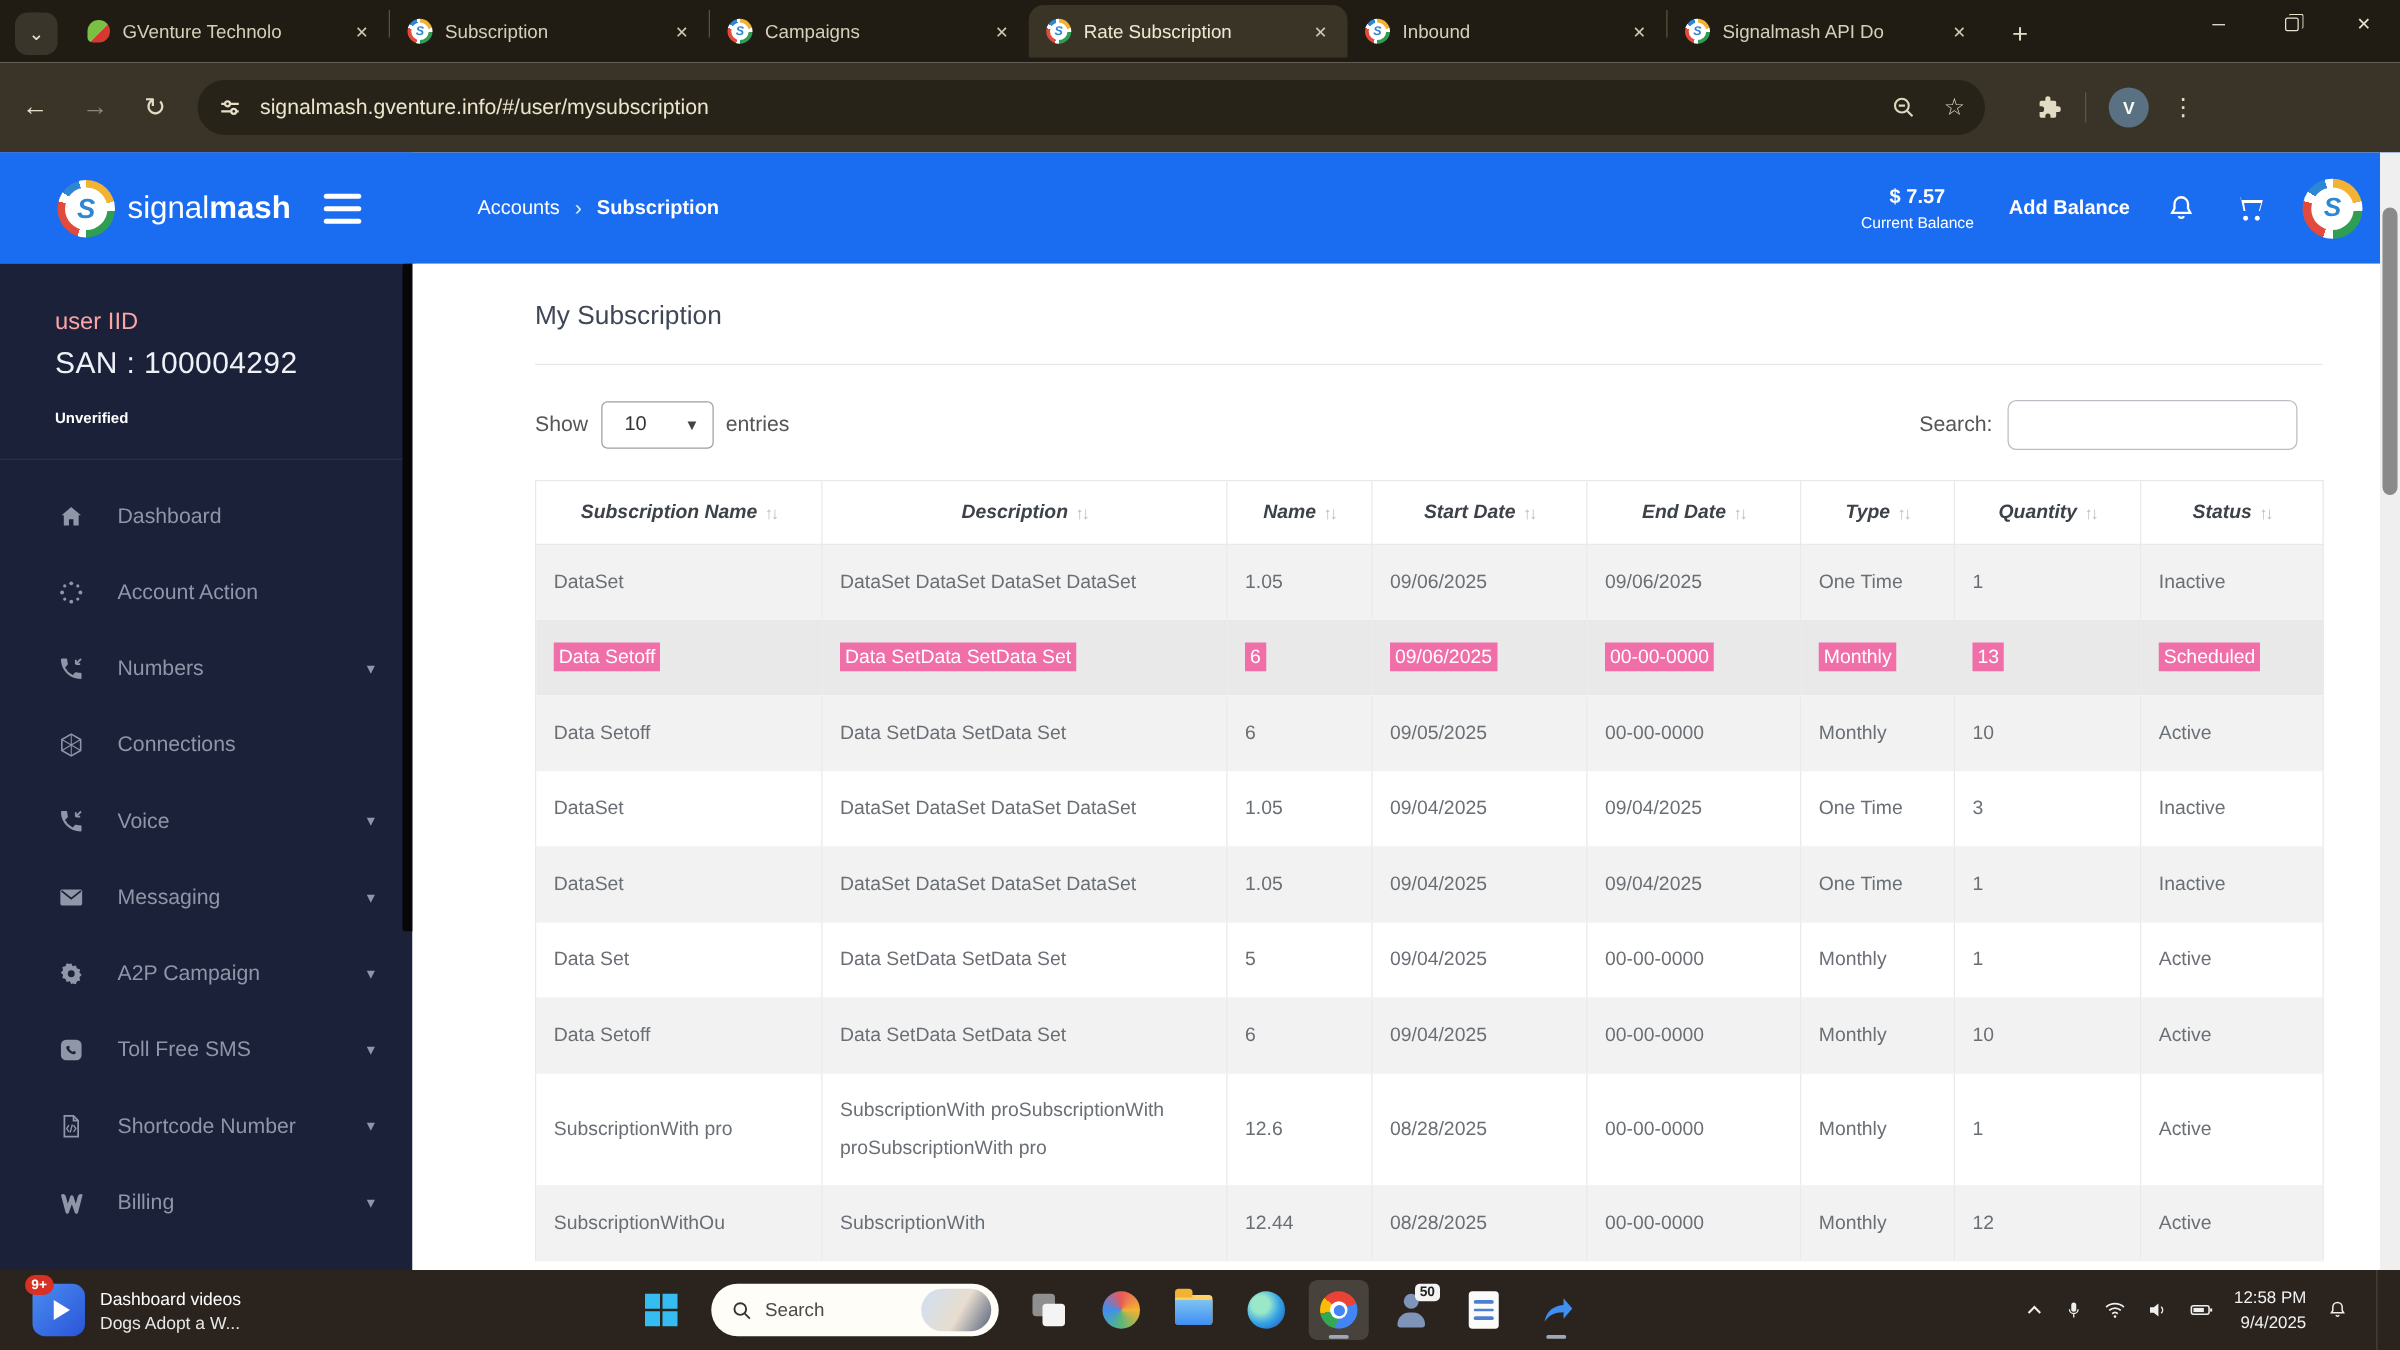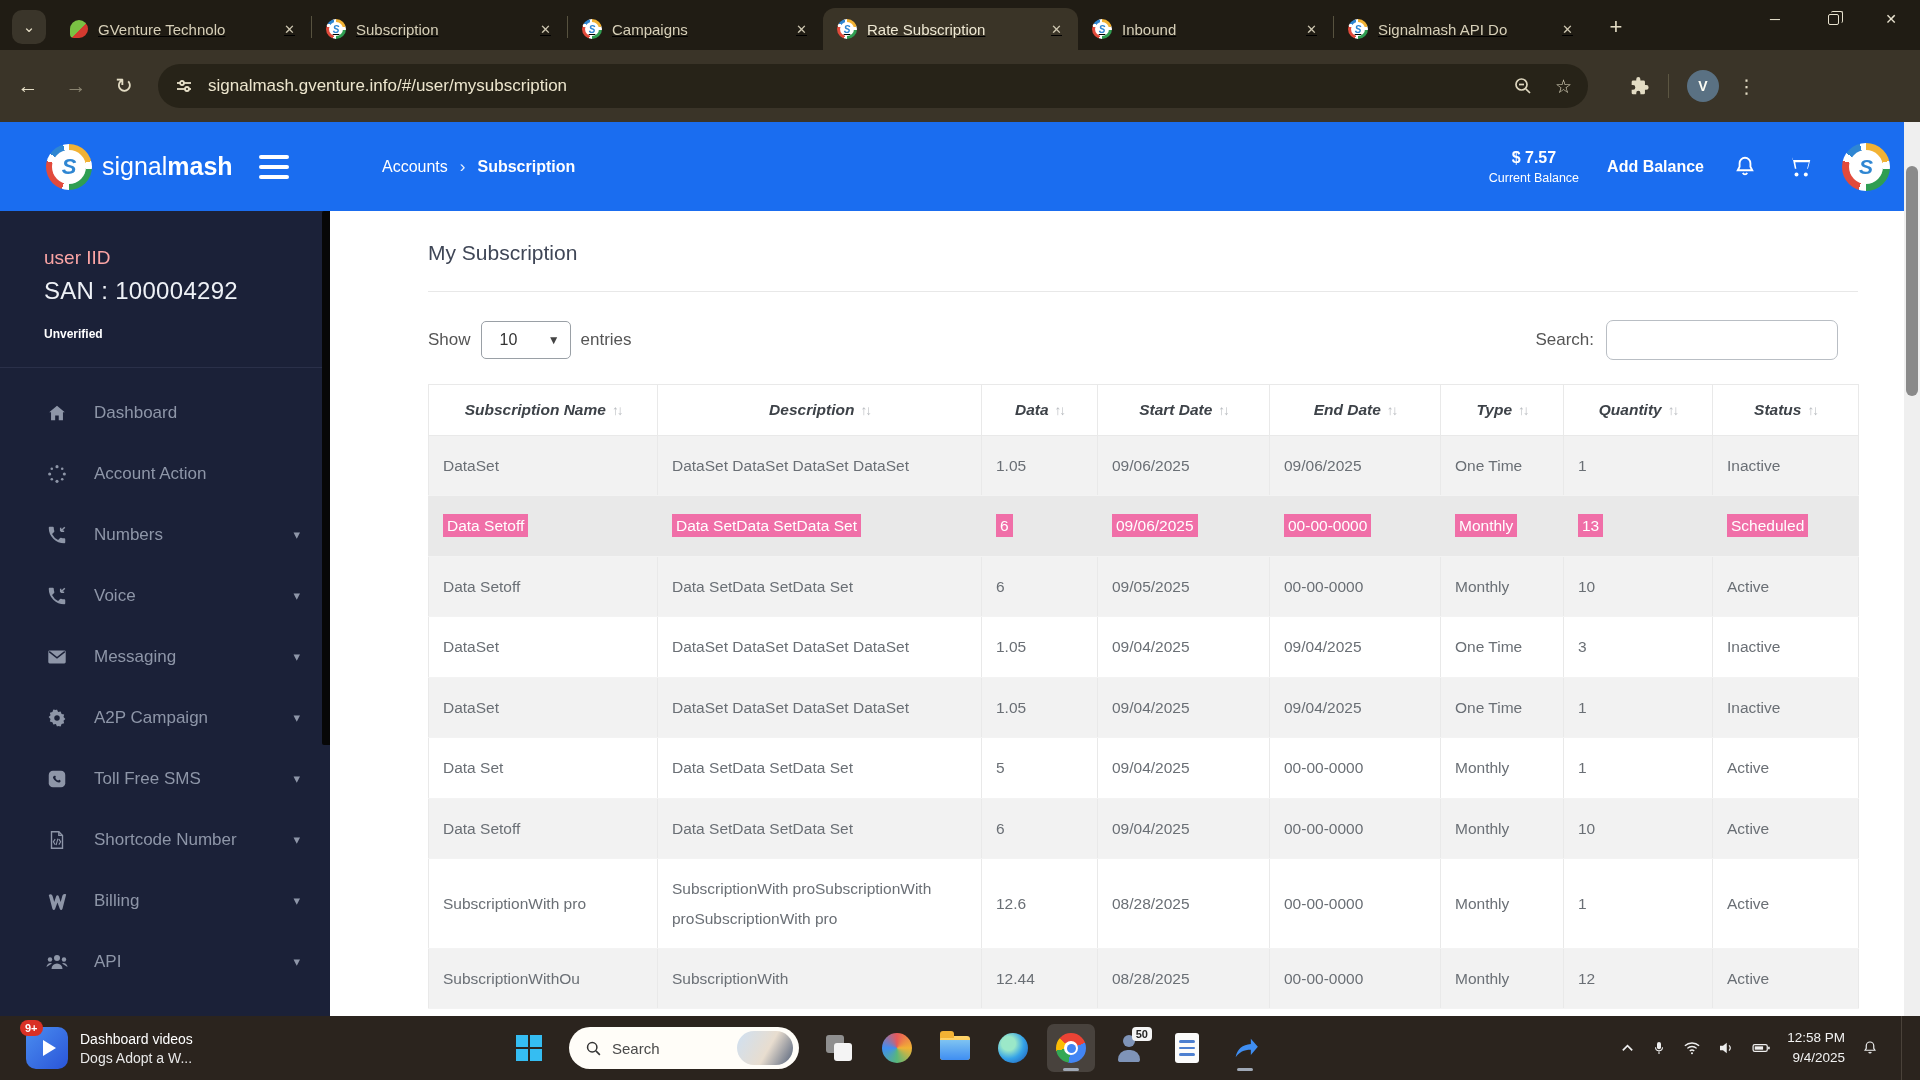--- a/index.html
+++ b/index.html
@@ -3,21 +3,21 @@
 <meta charset="utf-8">
 <style>
   * { margin:0; padding:0; box-sizing:border-box; }
   html,body { width:1920px; height:1080px; overflow:hidden; background:#000; }
   body { font-family:"Liberation Sans", sans-serif; }
   .stage { position:relative; width:1920px; height:1080px; overflow:hidden; background:#fff; }
 
   
   .tabstrip { position:absolute; left:0; top:0; width:1920px; height:50px; background:#201c14; display:flex; align-items:flex-end; }
   .tab-search { width:34px; height:34px; margin:0 10px 6px 12px; border-radius:10px; background:#3a352a; color:#e8e1c9; display:flex; align-items:center; justify-content:center; font-size:15px; }
-  .tabs { display:flex; align-items:flex-end; height:50px;text-decoration:underline; }
+  .tabs { display:flex; align-items:center; height:50px; }
   .tab { width:255px; height:42px; display:flex; align-items:center; gap:10px; padding:0 10px 0 14px; color:#d6cfb8; font-size:15px; position:relative; }
   .tab.active { background:#3a3427; border-radius:12px 12px 0 0; color:#efe9d4; }
   .tab .title { flex:1; white-space:nowrap; overflow:hidden; text-overflow:ellipsis; }
   .tab .close { font-size:13px; color:#cfc8b2; padding:2px 6px; }
   .tab-sep { width:1px; height:22px; background:#57523f; margin-bottom:12px; }
   .newtab { width:30px; height:30px; margin:0 0 8px 12px; color:#e3dcc4; font-size:22px; display:flex; align-items:center; justify-content:center; }
   .wincontrols { margin-left:auto; display:flex; align-self:flex-start; height:38px; }
   .winbtn { width:58px; height:38px; display:flex; align-items:center; justify-content:center; color:#e8e2cf; font-size:14px; }
   .restore-glyph { width:11px; height:11px; border:1.4px solid #e8e2cf; border-radius:2px; position:relative; }
   .restore-glyph:before { content:""; position:absolute; left:2px; top:-4px; width:11px; height:11px; border:1.4px solid #e8e2cf; border-left:none; border-bottom:none; border-radius:2px; }
@@ -315,20 +315,29 @@
             <svg width="22" height="22" viewBox="0 0 24 24" fill="currentColor">
               <path d="M6.6 10.8a15 15 0 0 0 6.6 6.6l2.2-2.2a1 1 0 0 1 1-.25 11.4 11.4 0 0 0 3.6.58 1 1 0 0 1 1 1V20a1 1 0 0 1-1 1A17 17 0 0 1 3 4a1 1 0 0 1 1-1h3.5a1 1 0 0 1 1 1 11.4 11.4 0 0 0 .57 3.6 1 1 0 0 1-.25 1Z"></path>
               <path d="M20.5 3.5 16 8m0 0V4.2M16 8h3.8" fill="none" stroke="currentColor" stroke-width="1.6"></path>
             </svg>
           </span>
           <span class="nlabel">Numbers</span>
           <span class="caret">▾</span>
         </div>
         <div class="nav-item">
           <span class="nico">
+            <svg width="22" height="22" viewBox="0 0 24 24" fill="none" stroke="currentColor" stroke-width="1.4">
+              <polygon points="12 2.5 20.2 7.2 20.2 16.8 12 21.5 3.8 16.8 3.8 7.2"></polygon>
+              <path d="M3.8 7.2 20.2 16.8M20.2 7.2 3.8 16.8M12 2.5v19" stroke-width="0.9"></path>
+            </svg>
+          </span>
+          <span class="nlabel">Connections</span>
+        </div>
+        <div class="nav-item">
+          <span class="nico">
             <svg width="22" height="22" viewBox="0 0 24 24" fill="currentColor">
               <path d="M6.6 10.8a15 15 0 0 0 6.6 6.6l2.2-2.2a1 1 0 0 1 1-.25 11.4 11.4 0 0 0 3.6.58 1 1 0 0 1 1 1V20a1 1 0 0 1-1 1A17 17 0 0 1 3 4a1 1 0 0 1 1-1h3.5a1 1 0 0 1 1 1 11.4 11.4 0 0 0 .57 3.6 1 1 0 0 1-.25 1Z"></path>
               <path d="M20.5 3.5 16 8m0 0V4.2M16 8h3.8" fill="none" stroke="currentColor" stroke-width="1.6"></path>
             </svg>
           </span>
           <span class="nlabel">Voice</span>
           <span class="caret">▾</span>
         </div>
         <div class="nav-item">
           <span class="nico">
@@ -434,21 +443,21 @@
                 </div>
               </th>
               <th>
                 <div class="thflex">
                   <span>Description</span>
                   <span class="sort">↑↓</span>
                 </div>
               </th>
               <th>
                 <div class="thflex">
-                  <span>Data</span>
+                  <span>Name</span>
                   <span class="sort">↑↓</span>
                 </div>
               </th>
               <th>
                 <div class="thflex">
                   <span>Start Date</span>
                   <span class="sort">↑↓</span>
                 </div>
               </th>
               <th>

